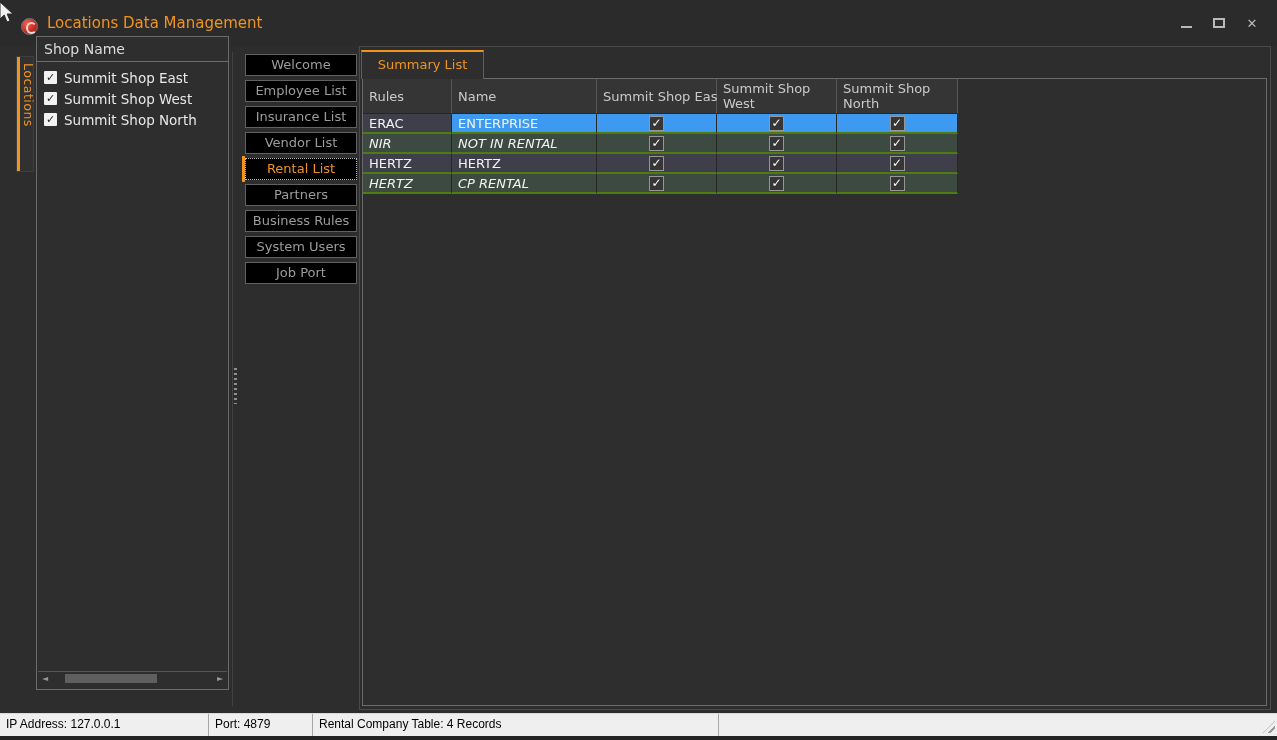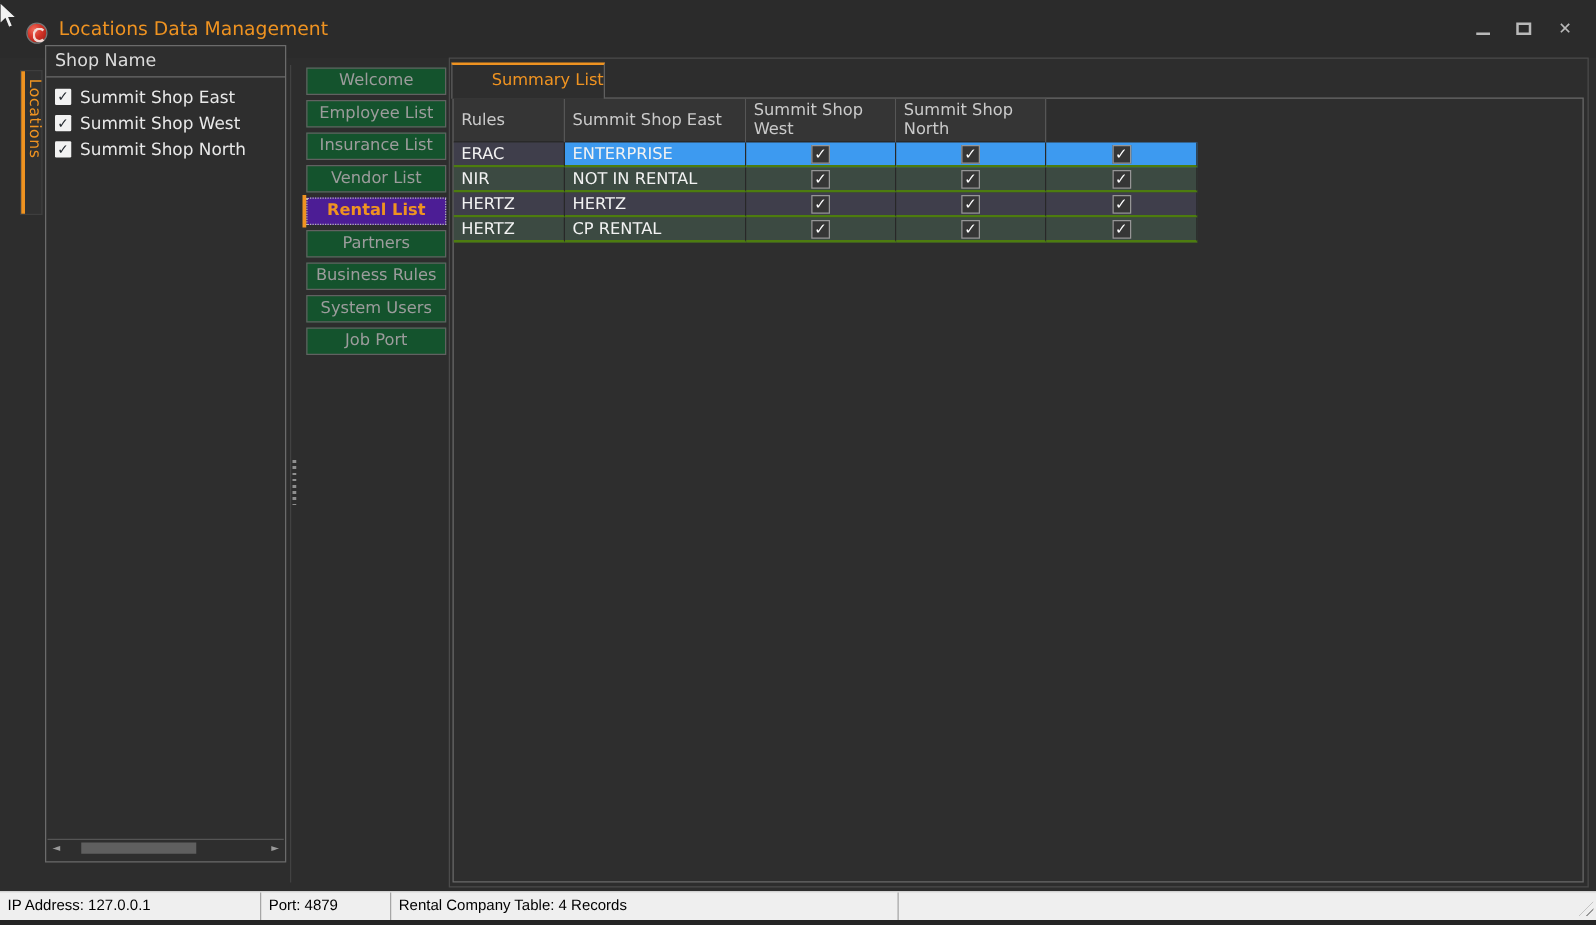--- a/index.html
+++ b/index.html
@@ -47,47 +47,47 @@
   .scroll-thumb { position:absolute; left:13px; top:2px; width:92px; height:9px; background:#5f5f5f; }
 
   
   .splitter { position:absolute; left:231px; top:52px; width:9px; height:654px; }
   .splitter::before { content:""; position:absolute; left:1px; top:0; bottom:0; width:1px; background:#424242; }
   .grip-dots { position:absolute; left:3px; top:316px; width:3px; height:36px;
                background:repeating-linear-gradient(to bottom, #8f8f8f 0 2px, transparent 2px 5px); }
 
   
   .nav { position:absolute; left:245px; top:54px; width:112px; }
-  .nav-btn { position:relative; height:22px; margin-bottom:4px; background:#14532d;
+  .nav-btn { position:relative; height:22px; margin-bottom:4px; background:#000000;
              border:1px solid #616161; color:#9c9c9c; font-size:13px; text-align:center;
              line-height:20px; white-space:nowrap; }
-  .nav-btn.active { background:#4c1d95; color:var(--accent); border:1px dotted #b5b5b5;font-weight:bold; }
+  .nav-btn.active { background:#000000; color:var(--accent); border:1px dotted #b5b5b5; }
   .nav-btn.active::before { content:""; position:absolute; left:-4px; top:-3px; bottom:-3px; width:3px;
              background:var(--accent); }
 
   
   .main-panel { position:absolute; left:359px; top:46px; width:912px; height:664px;
                 border:1px solid #4b4b4b; }
   .main-tab { position:absolute; left:1px; top:3px; width:123px; height:29px; background:#2e2e2e;
               border:1px solid #5f5f5f; border-top:2px solid var(--accent); border-bottom:none;
-              color:var(--accent); font-size:13px; text-align:right; line-height:25px; z-index:2; }
+              color:var(--accent); font-size:13px; text-align:center; line-height:25px; z-index:2; }
   .tab-content { position:absolute; left:2px; top:31px; right:3px; bottom:3px;
                  border:1px solid #6a6a6a; background:#2e2e2e; }
 
   
   .grid { position:absolute; left:0; top:0; width:595px; }
   .grow { display:grid; grid-template-columns:89px 145px 120px 120px 121px; }
   .hcell { background:#353535; color:#cacaca; font-size:13px; padding:2px 4px 2px 6px;
            border-right:1px solid #565656; border-bottom:1px solid #262626;
            display:flex; align-items:center; min-height:34px; line-height:15px; }
   .hcell.nowrap { white-space:nowrap; }
   .dcell { height:20px; font-size:13px; color:#f2f2f2; line-height:19px; padding-left:6px;
            border-right:1px solid #282828; border-bottom:2px solid #4d7c0f; overflow:hidden; white-space:nowrap; }
   .dcell.check { display:flex; align-items:center; justify-content:center; padding-left:0; }
-  .tint-green  .dcell { background:var(--row-green); }
+  .tint-green  .dcell { background:var(--row-green);font-style:italic; }
   .tint-purple .dcell { background:var(--row-purple); }
   .grow.selected .dcell:not(.col-code) { background:var(--selection); }
   .cb-dark { width:15px; height:15px; border:1px solid #969696; background:#363636; color:#ffffff;
              font-size:12px; line-height:13px; text-align:center; font-weight:bold; }
 
   
   .statusbar { position:absolute; left:0; top:713px; width:1277px; height:23px; background:var(--status-bg);
                border-top:1px solid #d9d9d9; display:flex; font-family:"Liberation Sans", sans-serif; }
   .status-panel { border-right:1px solid #a6a6a6; font-size:12px; color:#000; line-height:21px;
                   padding-left:6px; white-space:nowrap; overflow:hidden; }
@@ -183,20 +183,21 @@
 
   <div class="nav-btn">Job Port</div>
 </div>
 
   <div class="main-panel">
     <div class="main-tab">Summary List</div>
     <div class="tab-content">
       <div class="grid" id="grid">
           <div class="grow">
             <div class="hcell">Rules</div>
+            <div class="hcell">Name</div>
             <div class="hcell nowrap">Summit Shop East</div>
             <div class="hcell">Summit Shop West</div>
             <div class="hcell">Summit Shop North</div>
           </div>
           <div class="grow tint-purple selected">
             <div class="dcell col-code">ERAC</div>
             <div class="dcell">ENTERPRISE</div>
             <div class="dcell check">
               <span class="cb-dark">✓</span>
             </div>

